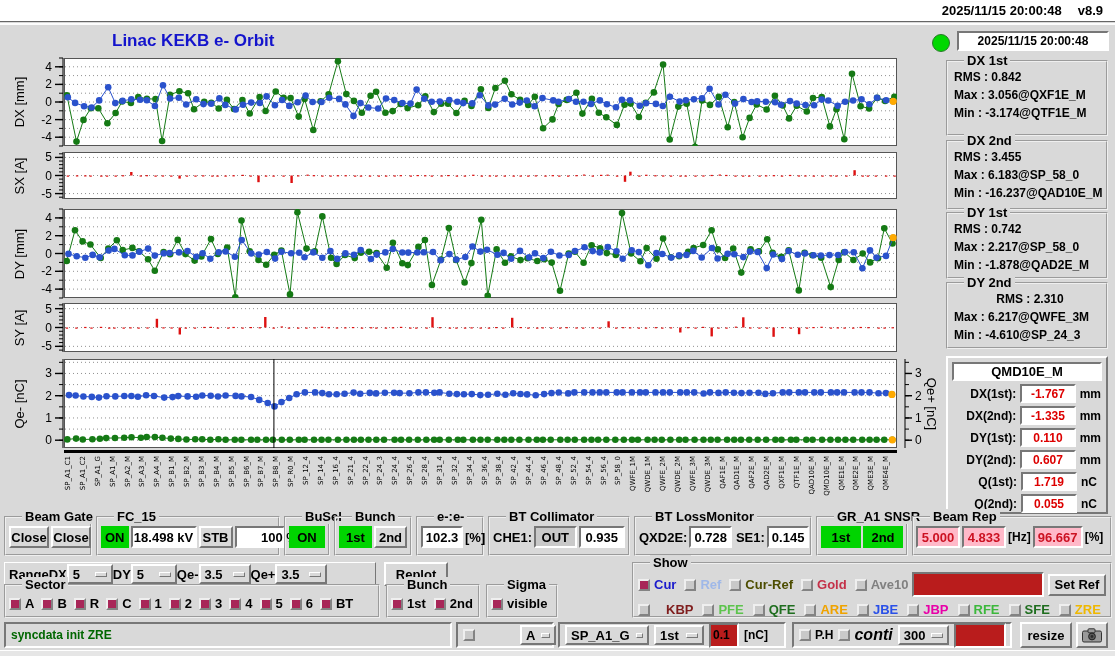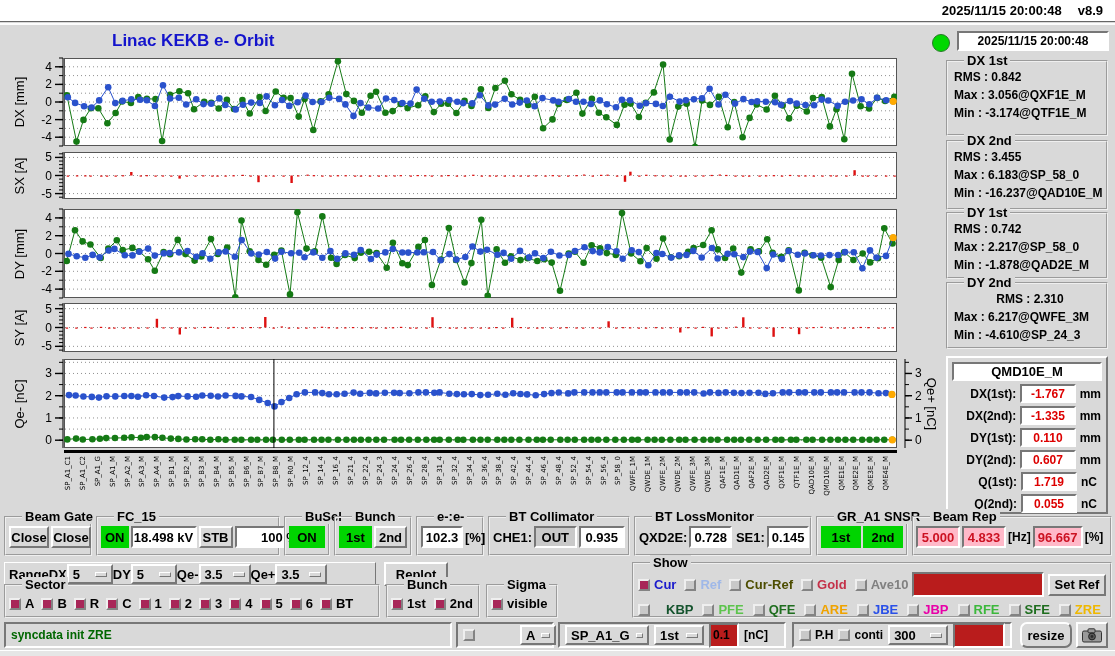--- a/index.html
+++ b/index.html
@@ -1433,21 +1433,21 @@
           <span class="cb"></span>
           <span class="chk-label" style="color: rgb(128, 128, 128);">Ave10</span>
         </span>
         </div>
       <input class="tin" style="flex: 1 1 0%; min-width: 90px;" value="">
       <div class="btn raised" style="width:58px;height:22px;">Set Ref</div>
     </div>
     <div style="display:flex;align-items:center;gap:9px;padding:5px 4px 0 4px;">
         <span class="chk">
         <span class="cb"></span>
-        <span class="chk-label" style="color: #14532d; padding-left: 12px;">KBP</span>
+        <span class="chk-label" style="color: #7f1d1d; padding-left: 12px;">KBP</span>
       </span>
         <span class="chk">
         <span class="cb"></span>
         <span class="chk-label" style="color: rgb(93, 196, 77);">PFE</span>
       </span>
         <span class="chk">
         <span class="cb"></span>
         <span class="chk-label" style="color: rgb(31, 110, 31);">QFE</span>
       </span>
         <span class="chk">
@@ -1502,29 +1502,29 @@
     <input class="tin" style="width: 30px;" value="0.1">
     <span class="lbl" style="font-size:12px;">[nC]</span>
   </div>
   <div class="panel" style="left:792px;top:622px;width:220px;">
     <span class="chk">
       <span class="cb"></span>
       <span class="chk-label" style="font-size:12px;">P.H</span>
     </span>
     <span class="chk">
       <span class="cb"></span>
-      <span class="chk-label" style="font-size:12px;">conti</span>
+      <span class="chk-label" style="font-size:16px;font-style:italic;">conti</span>
     </span>
     <div class="dd raised small-dd" style="width:68px;">
         <span>300</span>
         <span class="dd-ind"></span>
       </div>
     <input class="tin" style="width: 52px;" value="">
   </div>
-  <div class="btn raised" style="position:absolute;left:1020px;top:622px;width:52px;height:26px;border-radius:7px;">resize</div>
+  <div class="btn raised" style="position:absolute;left:1020px;top:622px;width:52px;height:26px;">resize</div>
   <div class="btn raised" style="position:absolute;left:1076px;top:622px;width:32px;height:26px;">
     <svg width="20" height="15" viewBox="0 0 20 15">
       <rect x="0.5" y="3" width="19" height="11" rx="1.5" fill="#9a9a9a" stroke="#333"></rect>
       <rect x="6" y="0.8" width="7" height="4" rx="1" fill="#9a9a9a" stroke="#333"></rect>
       <circle cx="10" cy="8.5" r="3.4" fill="#5a5a5a" stroke="#222"></circle>
       <circle cx="10" cy="8.5" r="1.4" fill="#2c2c2c"></circle>
     </svg>
   </div>
 
   <div id="bottomstrip"></div>

